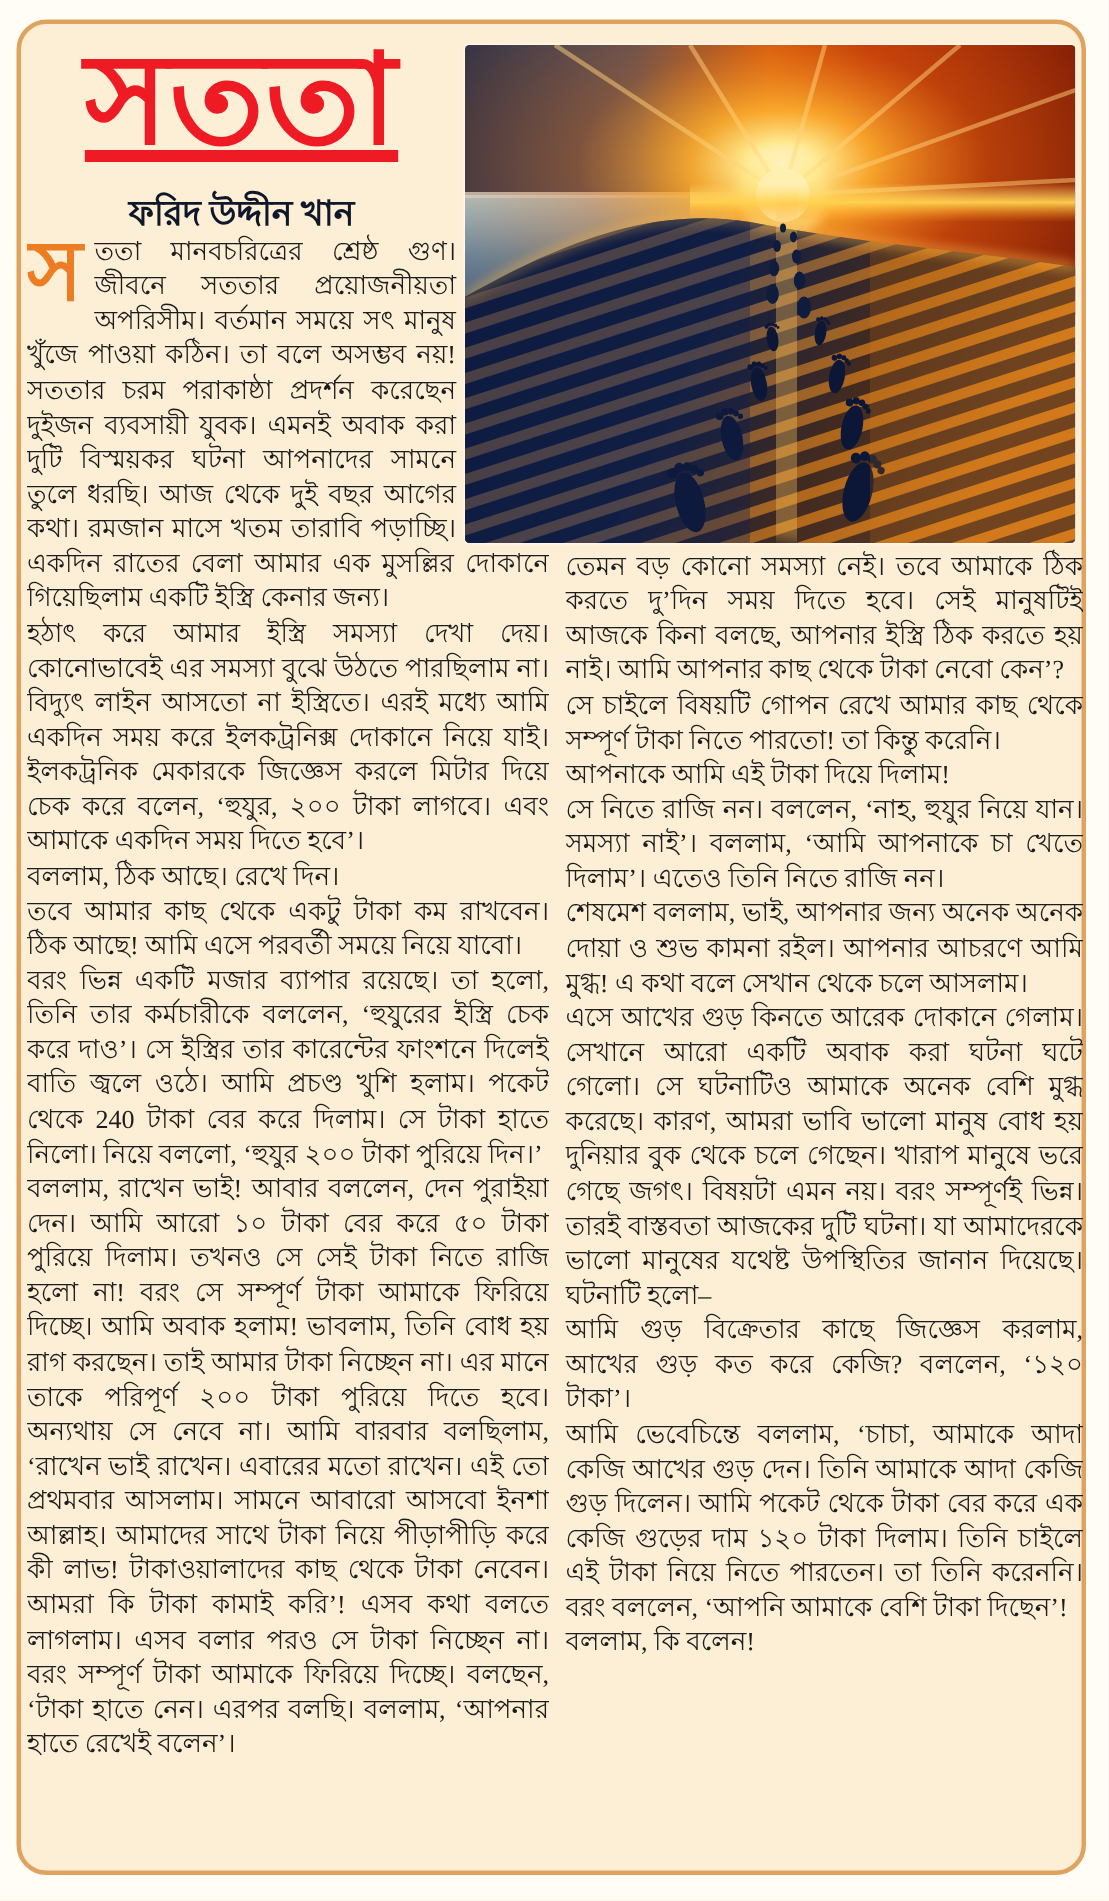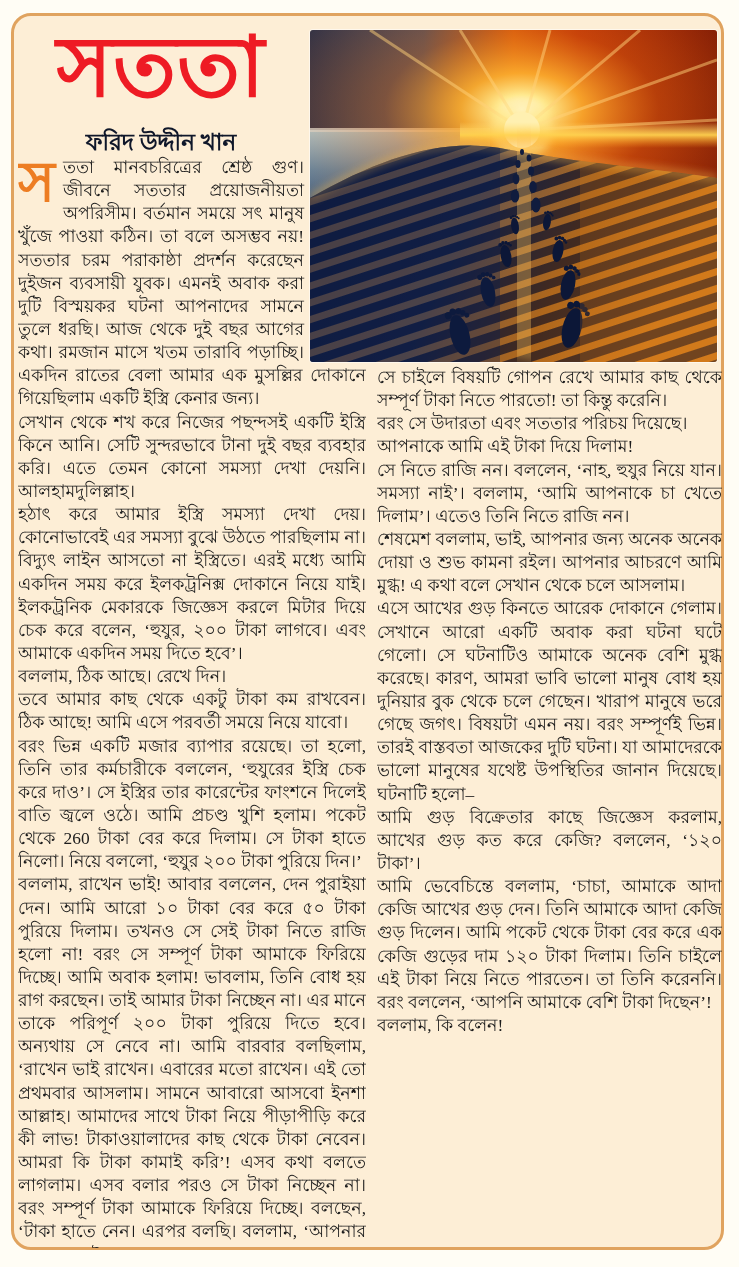--- a/index.html
+++ b/index.html
@@ -18,20 +18,21 @@
   }
   .title-block{
     position:absolute;left:20px;top:26px;width:282px;
     text-align:center;
   }
   .article-title{
     margin:0;
     font-size:84px;line-height:1.0;
     font-weight:bold;color:#ee1b24;
     letter-spacing:1px;
+    text-decoration:underline;
   }
   .article-author{
     margin:14px 0 0 0;
     font-size:23px;font-weight:bold;color:#0f172a;
   }
   .photo{
     position:absolute;left:310px;top:30px;width:407px;height:332px;
     border-radius:3px;overflow:hidden;
     box-shadow:0 0 0 1px rgba(255,255,255,.55);
   }
@@ -166,33 +167,32 @@
 
     <path d="M0,168 C70,128 130,108 190,118 L190,332 L0,332 Z" fill="#12204a" opacity="0.35"></path>
     <path d="M270,130 L407,148 L407,332 L270,332 Z" fill="#d87a16" opacity="0.18"></path>
   </svg>
 </div>
 
 <div class="col col-left">
   <div class="photo-spacer"></div>
   <p><span class="dropcap">স</span><span>ততা মানবচরিত্রের শ্রেষ্ঠ গুণ। জীবনে সততার প্রয়োজনীয়তা অপরিসীম। বর্তমান সময়ে সৎ মানুষ খুঁজে পাওয়া কঠিন। তা বলে অসম্ভব নয়! সততার চরম পরাকাষ্ঠা প্রদর্শন করেছেন দুইজন ব্যবসায়ী যুবক। এমনই অবাক করা দুটি বিস্ময়কর ঘটনা আপনাদের সামনে তুলে ধরছি। আজ থেকে দুই বছর আগের কথা। রমজান মাসে খতম তারাবি পড়াচ্ছি। একদিন রাতের বেলা আমার এক মুসল্লির দোকানে গিয়েছিলাম একটি ইস্ত্রি কেনার জন্য।</span></p>
   <div>
-      <p>সেখান থেকে শখ করে নিজের পছন্দসই একটি ইস্ত্রি কিনে আনি। সেটি সুন্দরভাবে টানা দুই বছর ব্যবহার করি। এতে তেমন কোনো সমস্যা দেখা দেয়নি। আলহামদুলিল্লাহ।</p>
       <p>হঠাৎ করে আমার ইস্ত্রি সমস্যা দেখা দেয়। কোনোভাবেই এর সমস্যা বুঝে উঠতে পারছিলাম না। বিদ্যুৎ লাইন আসতো না ইস্ত্রিতে। এরই মধ্যে আমি একদিন সময় করে ইলকট্রনিক্স দোকানে নিয়ে যাই। ইলকট্রনিক মেকারকে জিজ্ঞেস করলে মিটার দিয়ে চেক করে বলেন, ‘হুযুর, ২০০ টাকা লাগবে। এবং আমাকে একদিন সময় দিতে হবে’।</p>
       <p>বললাম, ঠিক আছে। রেখে দিন।</p>
       <p>তবে আমার কাছ থেকে একটু টাকা কম রাখবেন। ঠিক আছে! আমি এসে পরবর্তী সময়ে নিয়ে যাবো।</p>
-      <p>বরং ভিন্ন একটি মজার ব্যাপার রয়েছে। তা হলো, তিনি তার কর্মচারীকে বললেন, ‘হুযুরের ইস্ত্রি চেক করে দাও’। সে ইস্ত্রির তার কারেন্টের ফাংশনে দিলেই বাতি জ্বলে ওঠে। আমি প্রচণ্ড খুশি হলাম। পকেট থেকে 260 টাকা বের করে দিলাম। সে টাকা হাতে নিলো। নিয়ে বললো, ‘হুযুর ২০০ টাকা পুরিয়ে দিন।’</p>
+      <p>বরং ভিন্ন একটি মজার ব্যাপার রয়েছে। তা হলো, তিনি তার কর্মচারীকে বললেন, ‘হুযুরের ইস্ত্রি চেক করে দাও’। সে ইস্ত্রির তার কারেন্টের ফাংশনে দিলেই বাতি জ্বলে ওঠে। আমি প্রচণ্ড খুশি হলাম। পকেট থেকে 240 টাকা বের করে দিলাম। সে টাকা হাতে নিলো। নিয়ে বললো, ‘হুযুর ২০০ টাকা পুরিয়ে দিন।’</p>
       <p>বললাম, রাখেন ভাই! আবার বললেন, দেন পুরাইয়া দেন। আমি আরো ১০ টাকা বের করে ৫০ টাকা পুরিয়ে দিলাম। তখনও সে সেই টাকা নিতে রাজি হলো না! বরং সে সম্পূর্ণ টাকা আমাকে ফিরিয়ে দিচ্ছে। আমি অবাক হলাম! ভাবলাম, তিনি বোধ হয় রাগ করছেন। তাই আমার টাকা নিচ্ছেন না। এর মানে তাকে পরিপূর্ণ ২০০ টাকা পুরিয়ে দিতে হবে। অন্যথায় সে নেবে না। আমি বারবার বলছিলাম, ‘রাখেন ভাই রাখেন। এবারের মতো রাখেন। এই তো প্রথমবার আসলাম। সামনে আবারো আসবো ইনশা আল্লাহ। আমাদের সাথে টাকা নিয়ে পীড়াপীড়ি করে কী লাভ! টাকাওয়ালাদের কাছ থেকে টাকা নেবেন। আমরা কি টাকা কামাই করি’! এসব কথা বলতে লাগলাম। এসব বলার পরও সে টাকা নিচ্ছেন না। বরং সম্পূর্ণ টাকা আমাকে ফিরিয়ে দিচ্ছে। বলছেন, ‘টাকা হাতে নেন। এরপর বলছি। বললাম, ‘আপনার হাতে রেখেই বলেন’।</p>
     </div>
 </div>
 
 <div class="col col-right">
   <div>
+      <p>তেমন বড় কোনো সমস্যা নেই। তবে আমাকে ঠিক করতে দু’দিন সময় দিতে হবে। সেই মানুষটিই আজকে কিনা বলছে, আপনার ইস্ত্রি ঠিক করতে হয় নাই। আমি আপনার কাছ থেকে টাকা নেবো কেন’?</p>
       <p>সে চাইলে বিষয়টি গোপন রেখে আমার কাছ থেকে সম্পূর্ণ টাকা নিতে পারতো! তা কিন্তু করেনি।</p>
-      <p>বরং সে উদারতা এবং সততার পরিচয় দিয়েছে।</p>
       <p>আপনাকে আমি এই টাকা দিয়ে দিলাম!</p>
       <p>সে নিতে রাজি নন। বললেন, ‘নাহ, হুযুর নিয়ে যান। সমস্যা নাই’। বললাম, ‘আমি আপনাকে চা খেতে দিলাম’। এতেও তিনি নিতে রাজি নন।</p>
       <p>শেষমেশ বললাম, ভাই, আপনার জন্য অনেক অনেক দোয়া ও শুভ কামনা রইল। আপনার আচরণে আমি মুগ্ধ! এ কথা বলে সেখান থেকে চলে আসলাম।</p>
       <p>এসে আখের গুড় কিনতে আরেক দোকানে গেলাম। সেখানে আরো একটি অবাক করা ঘটনা ঘটে গেলো। সে ঘটনাটিও আমাকে অনেক বেশি মুগ্ধ করেছে। কারণ, আমরা ভাবি ভালো মানুষ বোধ হয় দুনিয়ার বুক থেকে চলে গেছেন। খারাপ মানুষে ভরে গেছে জগৎ। বিষয়টা এমন নয়। বরং সম্পূর্ণই ভিন্ন। তারই বাস্তবতা আজকের দুটি ঘটনা। যা আমাদেরকে ভালো মানুষের যথেষ্ট উপস্থিতির জানান দিয়েছে। ঘটনাটি হলো–</p>
       <p>আমি গুড় বিক্রেতার কাছে জিজ্ঞেস করলাম, আখের গুড় কত করে কেজি? বললেন, ‘১২০ টাকা’।</p>
       <p>আমি ভেবেচিন্তে বললাম, ‘চাচা, আমাকে আদা কেজি আখের গুড় দেন। তিনি আমাকে আদা কেজি গুড় দিলেন। আমি পকেট থেকে টাকা বের করে এক কেজি গুড়ের দাম ১২০ টাকা দিলাম। তিনি চাইলে এই টাকা নিয়ে নিতে পারতেন। তা তিনি করেননি। বরং বললেন, ‘আপনি আমাকে বেশি টাকা দিছেন’!</p>
       <p>বললাম, কি বলেন!</p>
     </div>
 </div>
 

